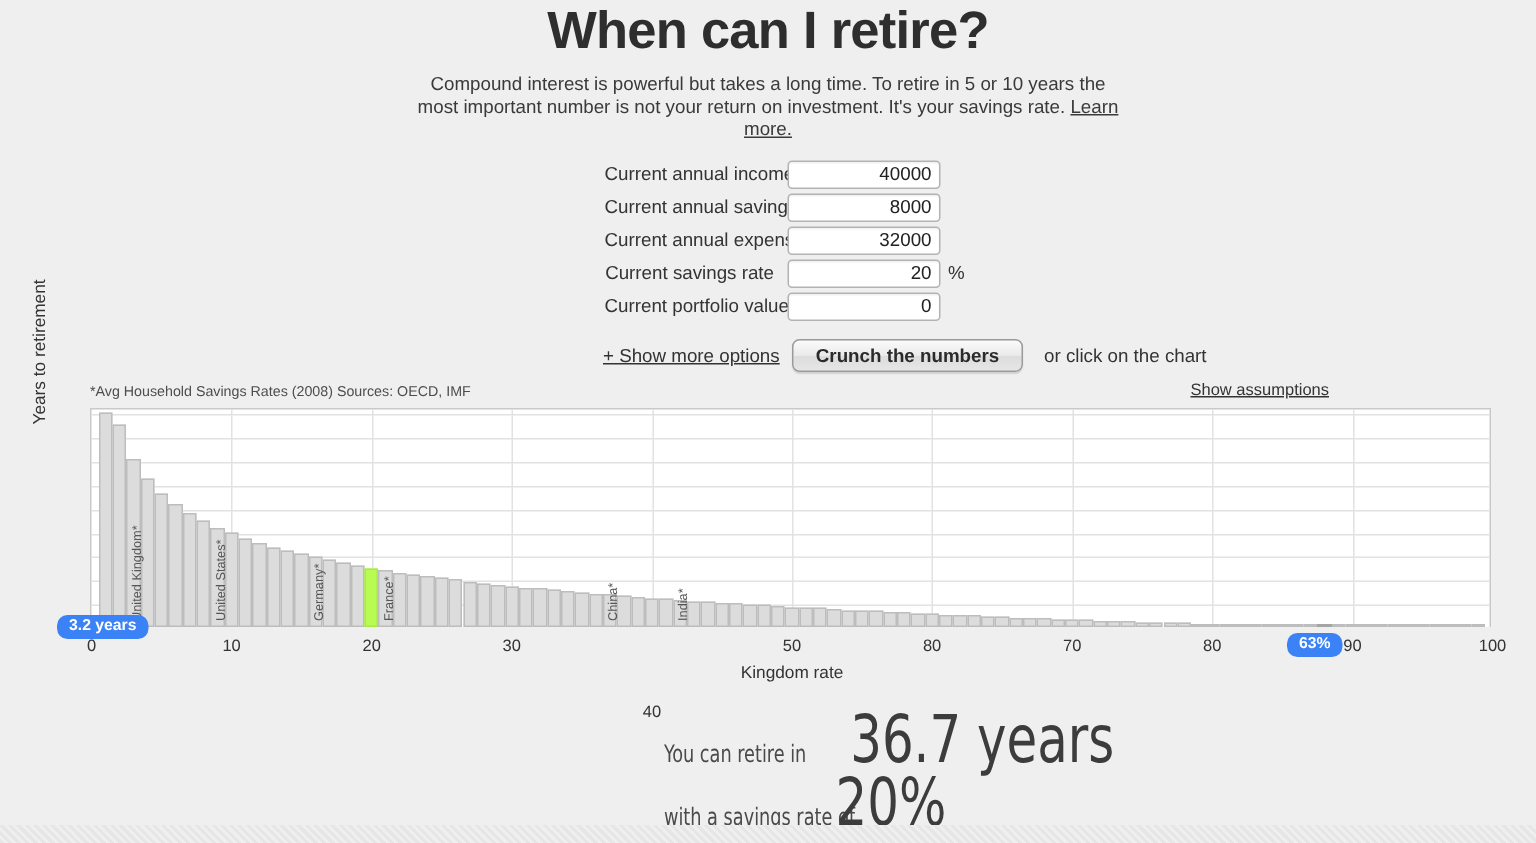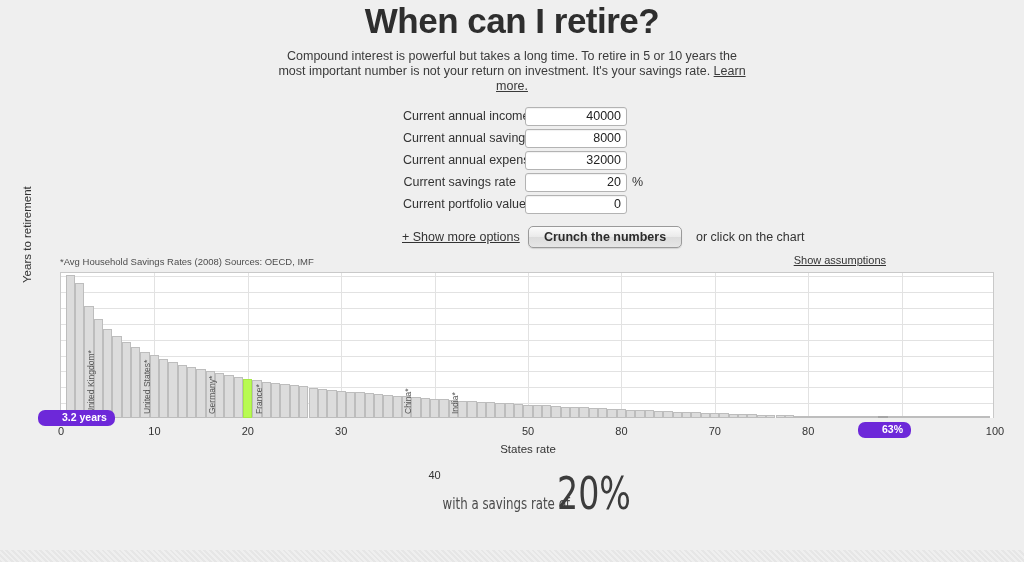--- a/index.html
+++ b/index.html
@@ -187,26 +187,26 @@
     bottom:3px; left:1px;
     font-size:8.5px;
     color:#555;
     transform:rotate(-90deg);
     transform-origin:left bottom;
     white-space:nowrap;
     line-height:9px;
   }
   .badge {
     position:absolute;
-    background:#6d28d9;
+    background:#3b82f6;
     color:#fff;
     font-size:10.5px;
     font-weight:bold;
     border-radius:7px;
-    padding:2px 8px 3px 24px;
+    padding:2px 8px 3px 8px;
     white-space:nowrap;
     line-height:11px;
   }
   #badge-left { left:38px; top:160px; }
   #badge-right { left:858px; top:172px; }
 
   
   #result {
     position:absolute;
     left:0; top:473px;
@@ -428,27 +428,31 @@
         <div class="xtick" style="left: 186.8px;">20</div>
         <div class="xtick" style="left: 280.2px;">30</div>
         <div class="xtick" style="left: 373.6px; margin-top: 44px;">40</div>
         <div class="xtick" style="left: 467px;">50</div>
         <div class="xtick" style="left: 560.4px;">80</div>
         <div class="xtick" style="left: 653.8px;">70</div>
         <div class="xtick" style="left: 747.2px;">80</div>
         <div class="xtick" style="left: 840.6px;">90</div>
         <div class="xtick" style="left: 934px;">100</div>
       </div>
-    <div id="x-axis-title">States rate</div>
+    <div id="x-axis-title">Kingdom rate</div>
   </div>
 
   <div class="badge" id="badge-left">3.2 years</div>
   <div class="badge" id="badge-right">63%</div>
 </div>
 
 <div id="result">
+  <div class="result-line">
+    <span class="result-prefix">You can retire in</span>
+    <span class="result-big">36.7 years</span>
+  </div>
   <div class="result-line">
     <span class="result-prefix">with a savings rate of</span>
     <span class="result-big">20%</span>
   </div>
 </div>
 
 <div id="bottom-strip"></div>
 
 </body></html>

